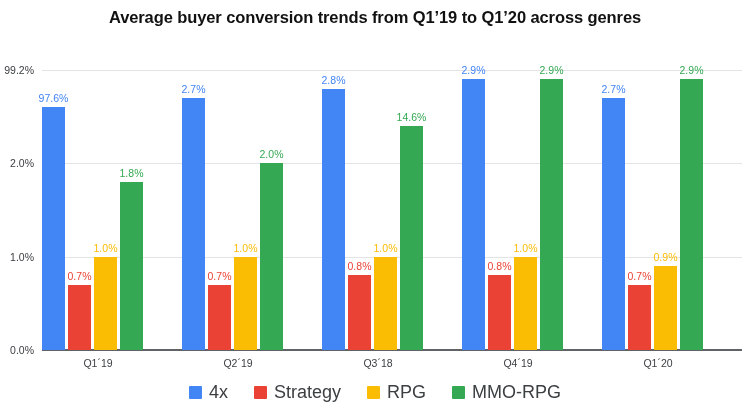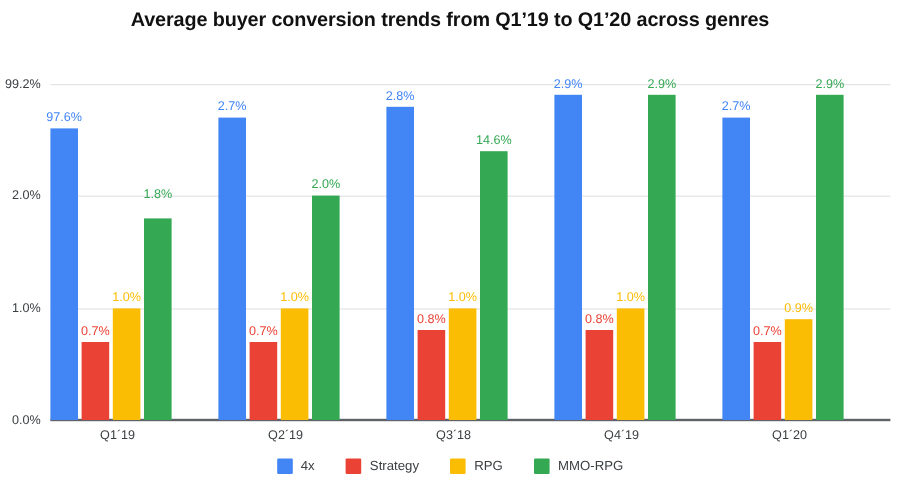--- a/index.html
+++ b/index.html
@@ -155,21 +155,21 @@
     align-items: center;
     gap: 7px;
   }
   .legend-swatch {
     width: 13px;
     height: 13px;
     display: block;
     border-radius: 1px;
   }
   .legend-label {
-    font-size: 11px;
+    font-size: 18px;
     color: #3c4043;
     white-space: nowrap;
   }
 </style>
 </head>
 <body>
 
 <div id="chart-root">
 
   <div class="chart-title">Average buyer conversion trends from Q1’19 to Q1’20 across genres</div>
@@ -197,21 +197,21 @@
           <div class="bar-slot">
             <div class="bar" title="Strategy Q1´19 0.7%" style="height: 65.3333px; background: rgb(234, 67, 53);"></div>
             <div class="bar-label" style="bottom: 68.3333px; color: rgb(234, 67, 53);">0.7%</div>
           </div>
           <div class="bar-slot">
             <div class="bar" title="RPG Q1´19 1.0%" style="height: 93.3333px; background: rgb(251, 188, 4);"></div>
             <div class="bar-label" style="bottom: 96.3333px; color: rgb(251, 188, 4);">1.0%</div>
           </div>
           <div class="bar-slot">
             <div class="bar" title="MMO-RPG Q1´19 1.8%" style="height: 168px; background: rgb(52, 168, 83);"></div>
-            <div class="bar-label" style="bottom: 182px; color: rgb(52, 168, 83);">1.8%</div>
+            <div class="bar-label" style="bottom: 171px; color: rgb(52, 168, 83);">1.8%</div>
           </div>
         </div>
         <div class="group">
           <div class="bar-slot">
             <div class="bar" title="4x Q2´19 2.7%" style="height: 252px; background: rgb(66, 133, 244);"></div>
             <div class="bar-label" style="bottom: 255px; color: rgb(66, 133, 244);">2.7%</div>
           </div>
           <div class="bar-slot">
             <div class="bar" title="Strategy Q2´19 0.7%" style="height: 65.3333px; background: rgb(234, 67, 53);"></div>
             <div class="bar-label" style="bottom: 68.3333px; color: rgb(234, 67, 53);">0.7%</div>

